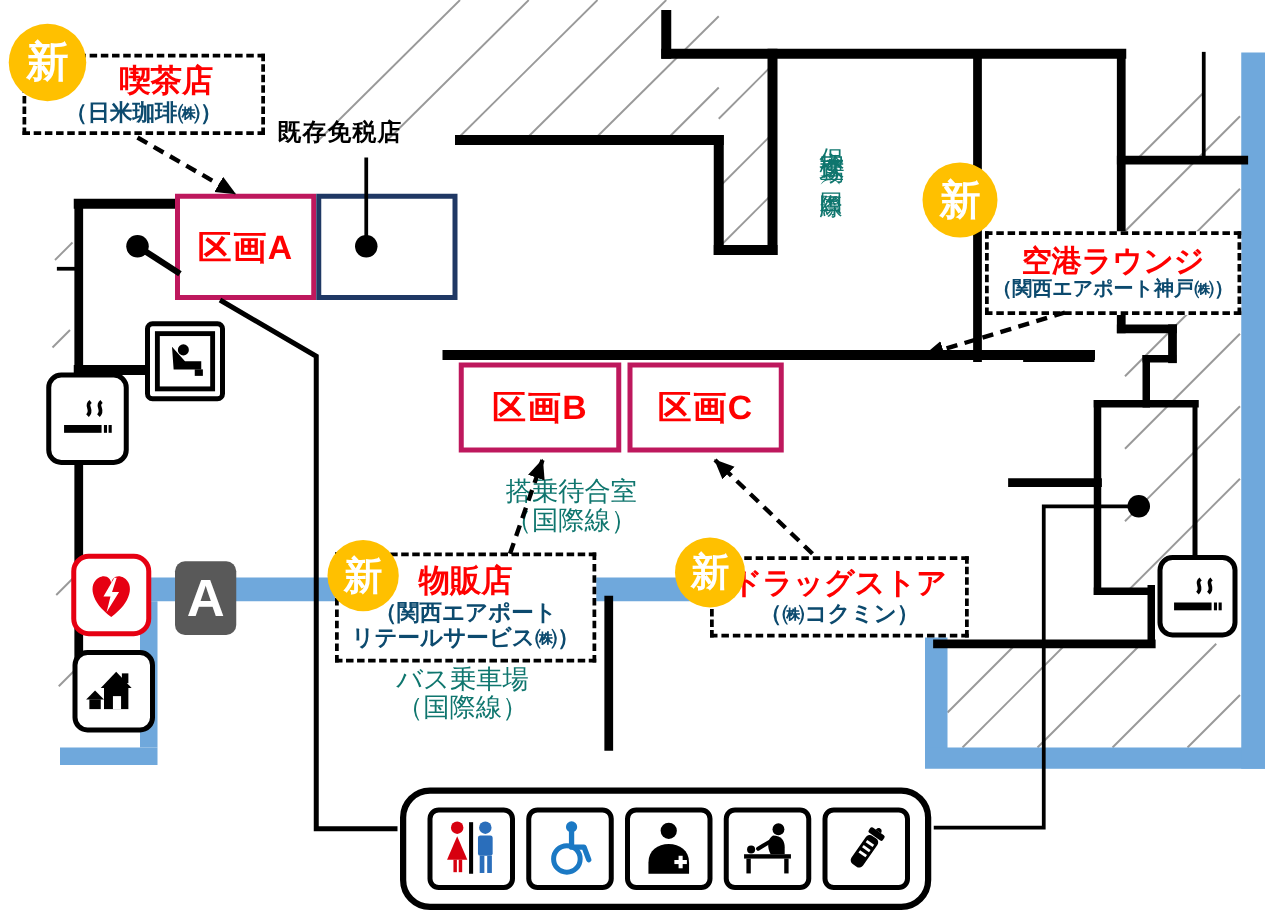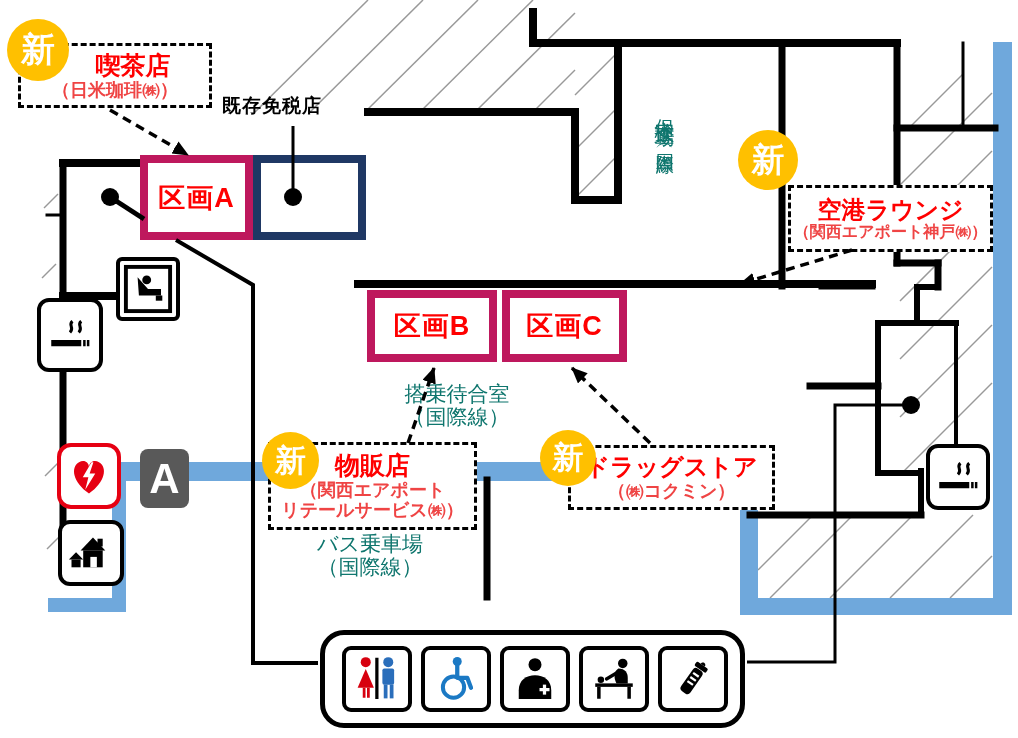--- a/index.html
+++ b/index.html
@@ -5,30 +5,30 @@
   html,body{margin:0;padding:0;background:#fff;}
   #map{position:relative;width:1018px;height:738px;background:#fff;overflow:hidden;
        font-family:"Liberation Sans","DejaVu Sans",sans-serif;}
   svg.layer{position:absolute;left:0;top:0;}
   #base{z-index:1;}
   #overlay{z-index:3;}
   .z2{z-index:2;}
   .z4{z-index:4;}
 
   
-  .sec{position:absolute;background:#fff;border:8px solid #be185d;display:flex;
+  .sec{position:absolute;background:#fff;border:4px solid #be185d;display:flex;
        align-items:center;justify-content:center;box-sizing:border-box;}
   .sec .lbl{color:#FF0000;font-weight:bold;font-size:27px;letter-spacing:1px;}
   .sec.navy{border-color:#1F3864;}
 
   
   .callout{position:absolute;background:#fff;border:3px dashed #000;box-sizing:border-box;
            display:flex;flex-direction:column;align-items:center;justify-content:center;line-height:1.15;}
   .callout .t{color:#FF0000;font-weight:bold;font-size:24px;white-space:nowrap;}
-  .callout .s{color:#ef4444;font-weight:600;font-size:18px;white-space:nowrap;}
+  .callout .s{color:#0c4a6e;font-weight:600;font-size:18px;white-space:nowrap;}
 
   
   .badge{position:absolute;background:#FFC000;border-radius:50%;display:flex;
          align-items:center;justify-content:center;color:#fff;font-weight:bold;}
 
   
   .txt{position:absolute;color:#0f766e;}
   .navytxt{position:absolute;color:#000000;font-weight:bold;font-size:19px;letter-spacing:1px;white-space:nowrap;}
   .vert{writing-mode:vertical-rl;text-orientation:upright;font-size:20px;font-weight:500;
         letter-spacing:2px;line-height:1.2;}

